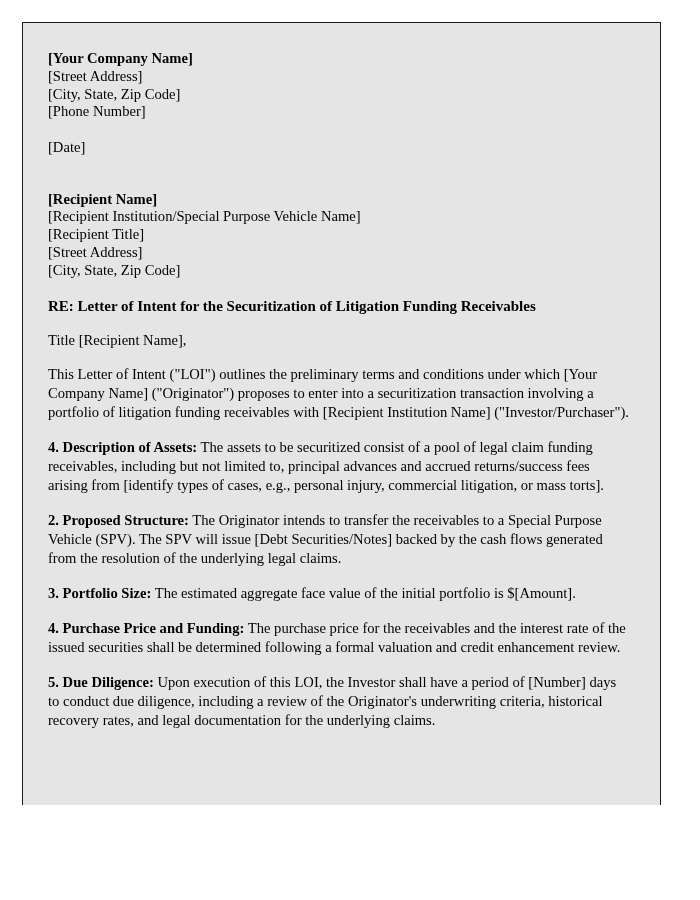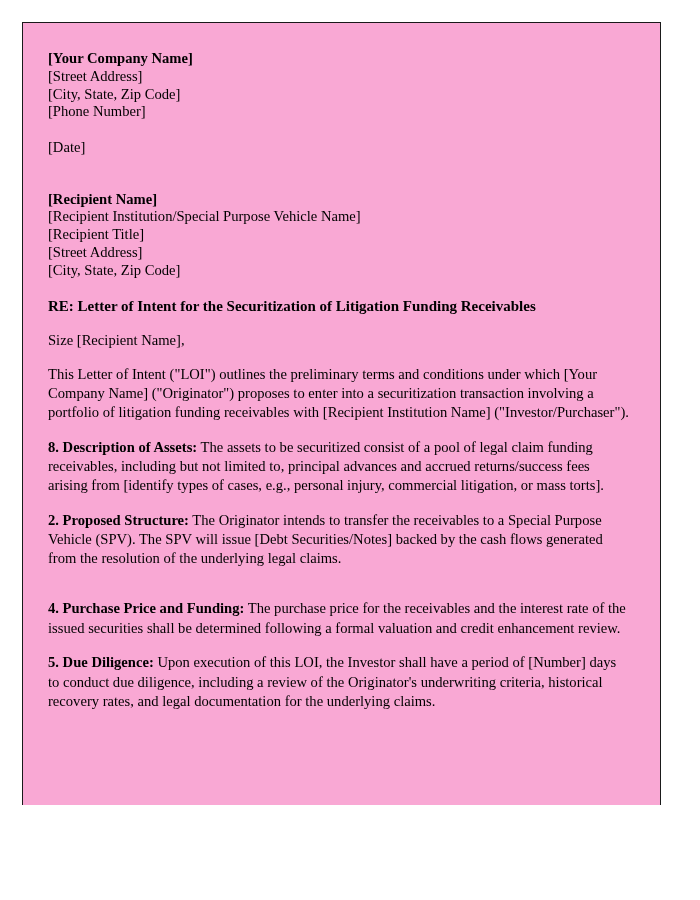--- a/index.html
+++ b/index.html
@@ -19,21 +19,21 @@
     position: absolute;
     left: 22px;
     top: 22px;
     width: 639px;
     height: 783px;
     box-sizing: border-box;
     border-left: 1px solid #1a1a1a;
     border-top: 1px solid #1a1a1a;
     border-right: 1px solid #1a1a1a;
     border-bottom: none;
-    background: #f9a8d4;
+    background: #e5e5e5;
   }
 
   #content {
     position: absolute;
     left: 25px;
     top: 27px;
     width: 583px;
   }
 
   .blk {
@@ -108,40 +108,43 @@
       <div class="line">[Street Address]</div>
       <div class="line">[City, State, Zip Code]</div>
     </div>
 
     <div class="spacer-subject"></div>
 
     <div class="subject">RE: Letter of Intent for the Securitization of Litigation Funding Receivables</div>
 
     <div class="spacer-sal"></div>
 
-    <div class="salutation">Size [Recipient Name],</div>
+    <div class="salutation">Title [Recipient Name],</div>
 
     <div class="spacer-sal"></div>
 
     <p class="para">This Letter of Intent ("LOI") outlines the preliminary terms and conditions under which [Your Company Name] ("Originator") proposes to enter into a securitization transaction involving a portfolio of litigation funding receivables with [Recipient Institution Name] ("Investor/Purchaser").</p>
 
     <div class="spacer-para"></div>
 
     <p class="para">
-      <span class="lead">8. Description of Assets:</span><span> The assets to be securitized consist of a pool of legal claim funding receivables, including but not limited to, principal advances and accrued returns/success fees arising from [identify types of cases, e.g., personal injury, commercial litigation, or mass torts].</span>
+      <span class="lead">4. Description of Assets:</span><span> The assets to be securitized consist of a pool of legal claim funding receivables, including but not limited to, principal advances and accrued returns/success fees arising from [identify types of cases, e.g., personal injury, commercial litigation, or mass torts].</span>
     </p>
 
     <div class="spacer-para"></div>
 
     <p class="para">
       <span class="lead">2. Proposed Structure:</span><span> The Originator intends to transfer the receivables to a Special Purpose Vehicle (SPV). The SPV will issue [Debt Securities/Notes] backed by the cash flows generated from the resolution of the underlying legal claims.</span>
     </p>
 
     <div class="spacer-para"></div>
 
+    <p class="para">
+      <span class="lead">3. Portfolio Size:</span><span> The estimated aggregate face value of the initial portfolio is $[Amount].</span>
+    </p>
 
     <div class="spacer-para"></div>
 
     <p class="para">
       <span class="lead">4. Purchase Price and Funding:</span><span> The purchase price for the receivables and the interest rate of the issued securities shall be determined following a formal valuation and credit enhancement review.</span>
     </p>
 
     <div class="spacer-para"></div>
 
     <p class="para">

